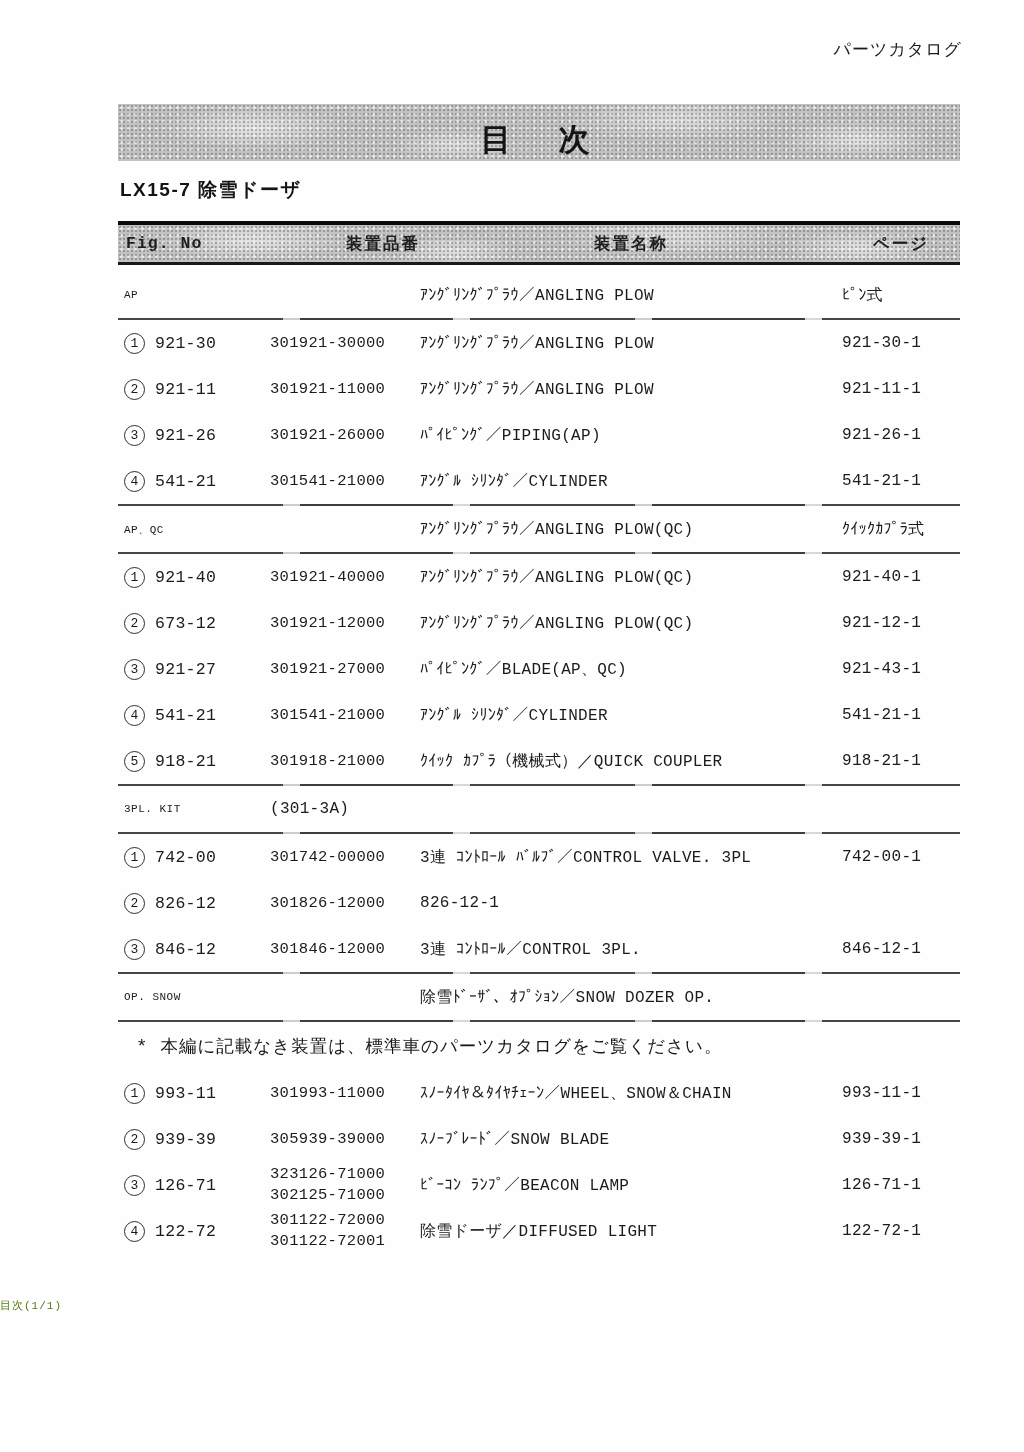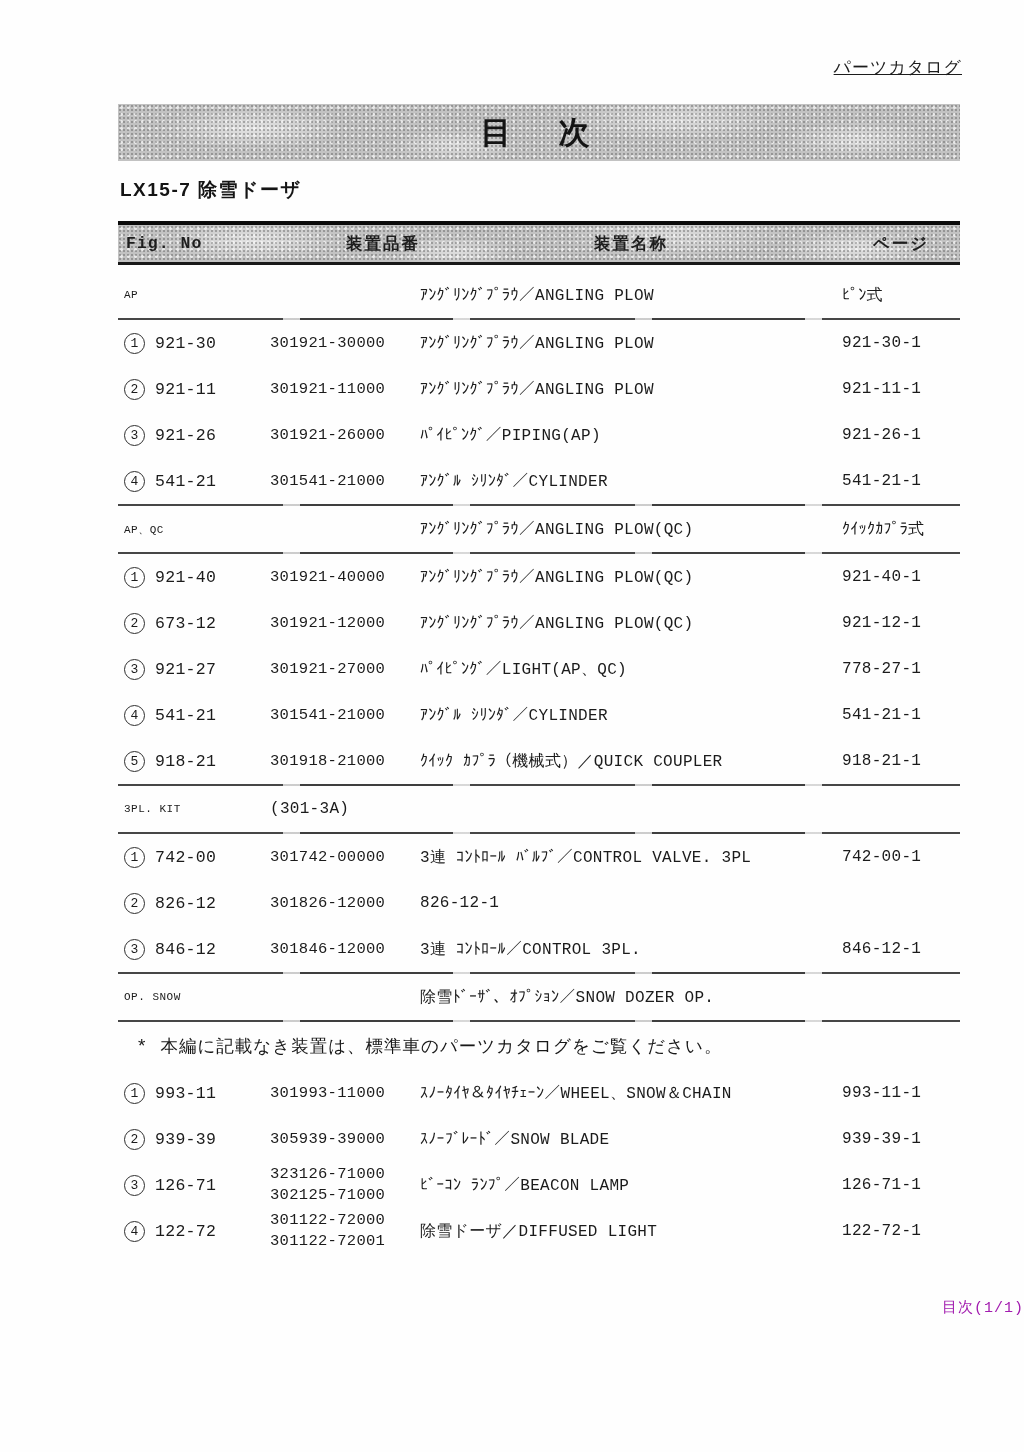--- a/index.html
+++ b/index.html
@@ -1,39 +1,39 @@
 <!DOCTYPE html>
 <html><head>
 <meta charset="utf-8">
 <style>
   * { margin:0; padding:0; box-sizing:border-box; }
   html,body { background:#ffffff; }
   body { width:1024px; font-family:"Liberation Sans","DejaVu Sans",sans-serif; }
   .page { position:relative; width:1024px; height:1452px; background:#fefefe; overflow:hidden; }
 
   .top-right-label{
-    position:absolute; top:56px; right:62px;
-    font-size:17px; color:#1c1c1c; letter-spacing:1px;text-decoration:underline;
+    position:absolute; top:38px; right:62px;
+    font-size:17px; color:#1c1c1c; letter-spacing:1px;
   }
 
   .halftone{
     background-color:#c2c2c2;
     background-image:
       radial-gradient(rgba(45,45,45,.30) 1px, transparent 1.5px),
       radial-gradient(rgba(252,252,252,.65) 1.1px, transparent 1.9px),
       radial-gradient(ellipse 130px 30px at 16% 42%, rgba(255,255,255,.55), transparent 72%),
       radial-gradient(ellipse 90px 24px at 40% 72%, rgba(255,255,255,.45), transparent 70%),
       radial-gradient(ellipse 150px 30px at 66% 28%, rgba(255,255,255,.42), transparent 72%),
       radial-gradient(ellipse 110px 26px at 88% 62%, rgba(255,255,255,.5), transparent 70%);
     background-size:4px 4px, 7px 7px, auto, auto, auto, auto;
   }
 
   .title-banner{
     position:absolute; left:118px; top:104px; width:842px; height:57px;
-    display:flex; align-items:center; justify-content:center;
+    display:flex; align-items:flex-end; justify-content:center;
   }
   .title-banner .banner-text{
     font-size:31px; font-weight:bold; color:#141414; letter-spacing:8px;
   }
 
   .subtitle{
     position:absolute; left:120px; top:177px;
     font-size:19px; font-weight:bold; color:#141414; letter-spacing:1.5px;
   }
 
@@ -79,21 +79,21 @@
   }
 
   .note-row{
     height:48px; display:flex; align-items:center; padding-left:20px;
     font-size:17.5px; color:#181818; letter-spacing:1px;
   }
   .note-mark{ margin-right:14px; font-size:19px; }
 
   .footer{
     position:absolute; top:1298px; left:0; width:100%;
-    text-align:right; font-size:15px; color:#a21caf; letter-spacing:1px;
+    text-align:left; font-size:11px; color:#4d7c0f; letter-spacing:1px;
     font-family:"Liberation Mono","DejaVu Sans Mono",monospace;
   }
 </style>
 </head>
 <body>
 
 <div class="page">
 
   <div class="top-right-label">パーツカタログ</div>
 
@@ -197,22 +197,22 @@
         <div class="c4">921-12-1</div>
       </div>
       <div class="row item-row">
         <div class="c1">
           <span class="circle-num">3</span>
           <span class="fig-no">921-27</span>
         </div>
         <div class="c2">
           <div class="part-line">301921-27000</div>
         </div>
-        <div class="c3">ﾊﾟｲﾋﾟﾝｸﾞ／LIGHT(AP、QC)</div>
-        <div class="c4">778-27-1</div>
+        <div class="c3">ﾊﾟｲﾋﾟﾝｸﾞ／BLADE(AP、QC)</div>
+        <div class="c4">921-43-1</div>
       </div>
       <div class="row item-row">
         <div class="c1">
           <span class="circle-num">4</span>
           <span class="fig-no">541-21</span>
         </div>
         <div class="c2">
           <div class="part-line">301541-21000</div>
         </div>
         <div class="c3">ｱﾝｸﾞﾙ ｼﾘﾝﾀﾞ／CYLINDER</div>

